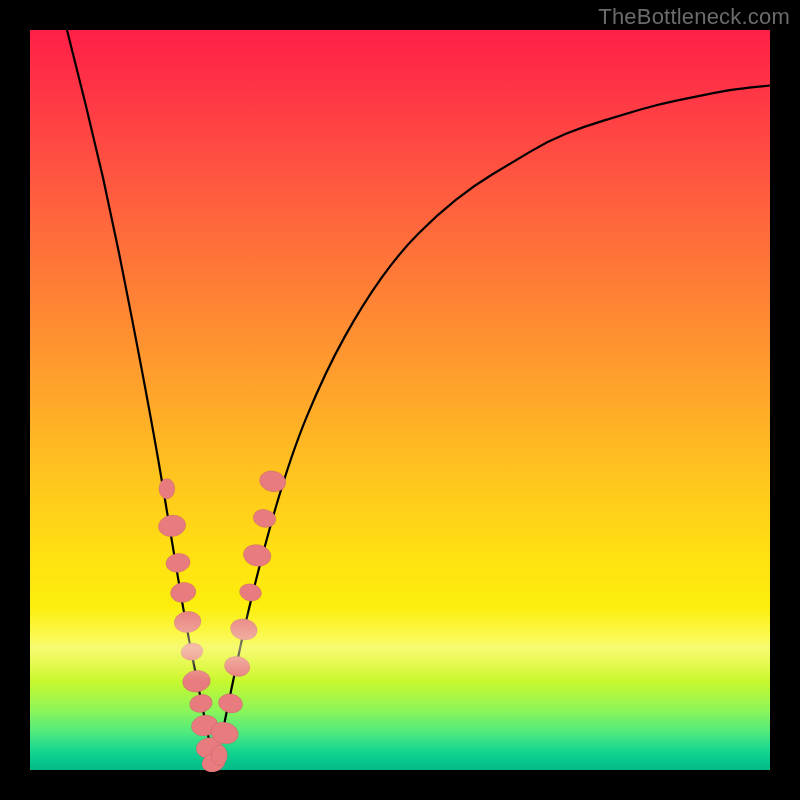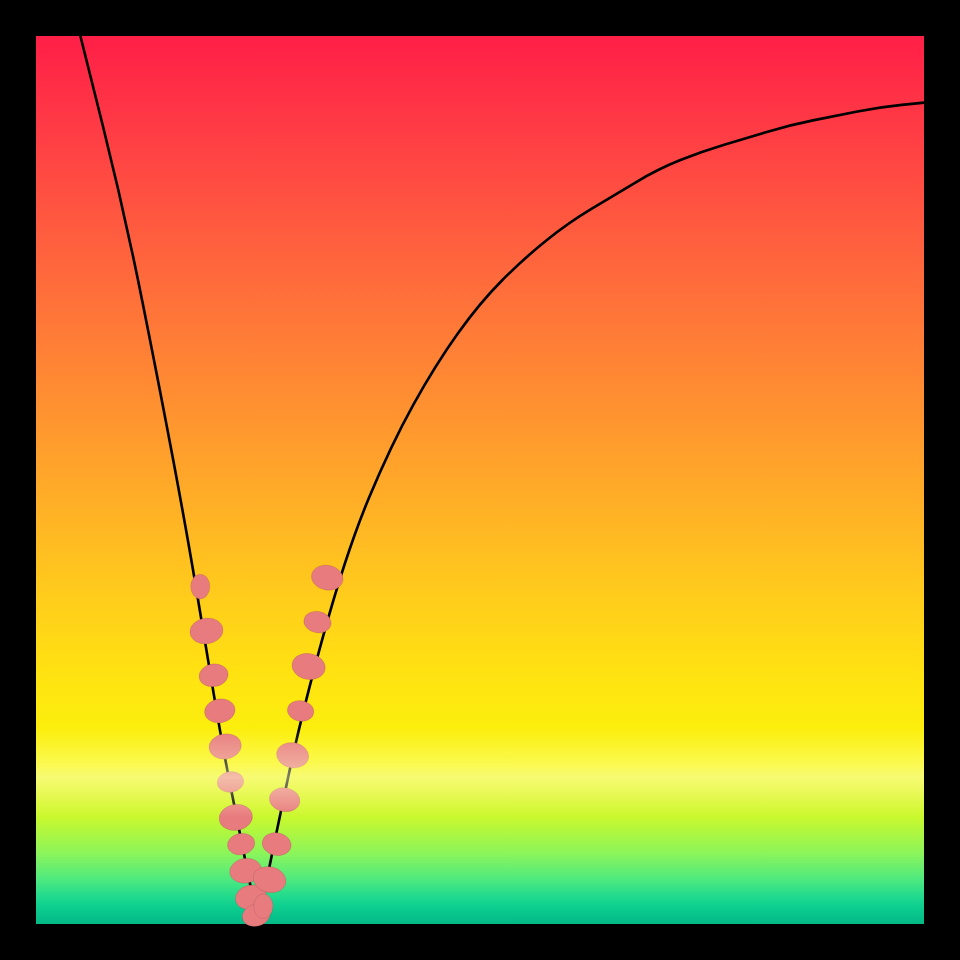--- a/index.html
+++ b/index.html
@@ -91,20 +91,21 @@
   .bead {
     fill: #e87b7e; 
     stroke: rgba(0,0,0,0.15);
     stroke-width: 0.5;
   }
 </style>
 </head>
 <body>
 
 <div class="frame">
+  <div class="watermark">TheBottleneck.com</div>
   <div class="plot-area">
     <svg class="curve" viewBox="0 0 740 740">
       <path id="curvePath" class="curve-path" d="M 37.00 0.00 Q 37.00 0.00 55.50 74.00 Q 74.00 148.00 88.80 222.00 Q 103.60 296.00 114.70 355.20 Q 125.80 414.40 133.20 458.80 Q 140.60 503.20 148.00 547.60 Q 155.40 592.00 162.80 629.00 Q 170.20 666.00 177.60 703.00 Q 185.00 740.00 192.40 703.00 Q 199.80 666.00 210.90 614.20 Q 222.00 562.40 240.50 495.80 Q 259.00 429.20 277.50 384.80 Q 296.00 340.40 314.50 307.10 Q 333.00 273.80 351.50 247.90 Q 370.00 222.00 388.50 203.50 Q 407.00 185.00 425.50 170.20 Q 444.00 155.40 462.50 144.30 Q 481.00 133.20 499.50 122.10 Q 518.00 111.00 536.50 103.60 Q 555.00 96.20 573.50 90.65 Q 592.00 85.10 610.50 79.55 Q 629.00 74.00 647.50 70.30 Q 666.00 66.60 684.50 62.90 Q 703.00 59.20 721.50 57.35 T 740.00 55.50"></path>
       <g id="beadsLeft">
           <ellipse cx="136.90" cy="458.80" rx="8.03" ry="10.33" class="bead" transform="rotate(0.0 136.90 458.80)"></ellipse>
           <ellipse cx="142.08" cy="495.80" rx="10.76" ry="13.84" class="bead" transform="rotate(82.0 142.08 495.80)"></ellipse>
           <ellipse cx="148.00" cy="532.80" rx="9.49" ry="12.21" class="bead" transform="rotate(80.9 148.00 532.80)"></ellipse>
           <ellipse cx="153.18" cy="562.40" rx="9.98" ry="12.83" class="bead" transform="rotate(80.1 153.18 562.40)"></ellipse>
           <ellipse cx="157.62" cy="592.00" rx="10.54" ry="13.55" class="bead" transform="rotate(81.5 157.62 592.00)"></ellipse>
           <ellipse cx="162.06" cy="621.60" rx="8.64" ry="11.11" class="bead" transform="rotate(81.5 162.06 621.60)"></ellipse>

